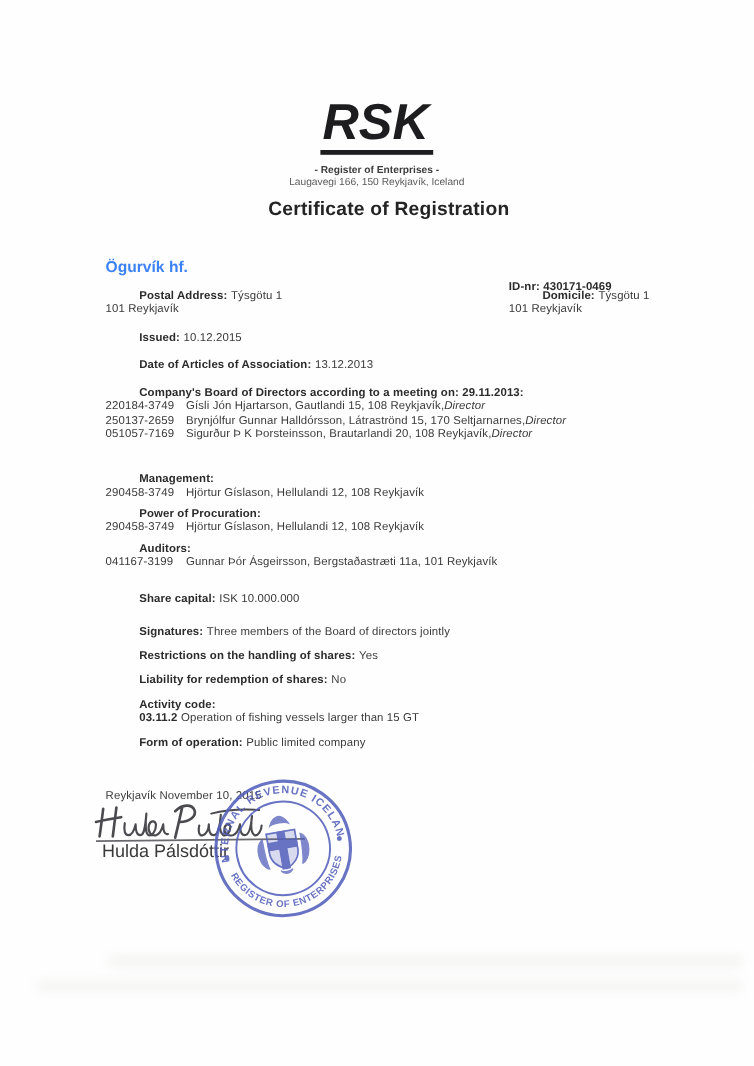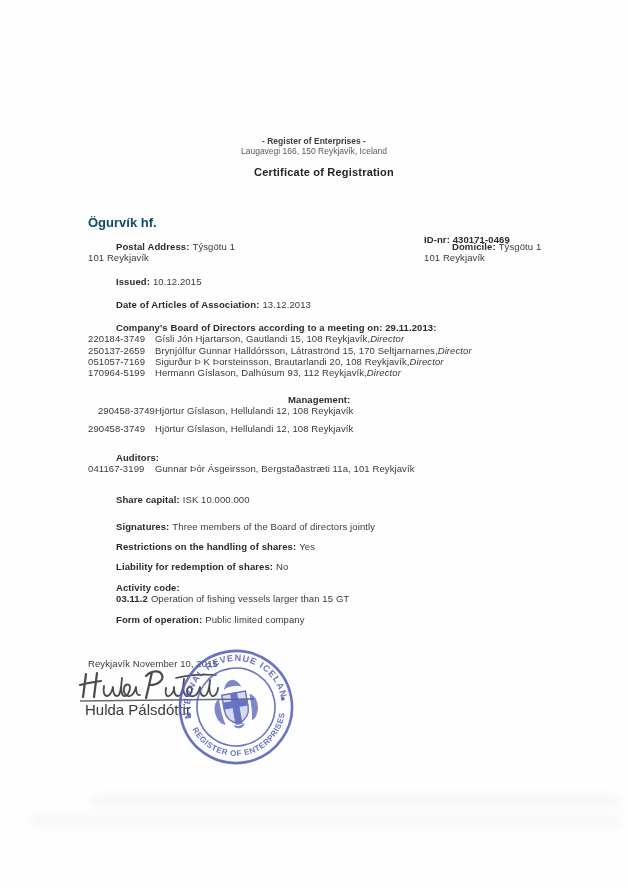--- a/index.html
+++ b/index.html
@@ -18,23 +18,23 @@
   .body-text{font-size:9.5px;line-height:11.3px;color:#3a3a3a;letter-spacing:0.1px;}
 
   
   .logo{
     font-size:42px;font-weight:bold;font-style:italic;
     color:#1d1d1f;letter-spacing:0px;line-height:44px;
     display:inline-block;border-bottom:4px solid #1d1d1f;padding:0 4px 1px 2px;
   }
   .org-line{font-size:8.5px;font-weight:bold;color:#3c3c3c;}
   .addr-line{font-size:8.5px;color:#5a5a5a;}
-  .doc-title{font-size:11px;font-weight:bold;color:#242424;letter-spacing:0.2px;padding-left:20px;}
-
-  .company-name{font-size:13px;font-weight:bold;color:#0c4a6e;}
+  .doc-title{font-size:16px;font-weight:bold;color:#242424;letter-spacing:0.2px;padding-left:20px;}
+
+  .company-name{font-size:13px;font-weight:bold;color:#3b82f6;}
 
   
   .row{white-space:nowrap;}
   .row .id{display:inline-block;width:67px;}
   .row i{font-style:italic;}
 
   
   .sig-script{stroke:#4a4a4f;fill:none;stroke-linecap:round;stroke-linejoin:round;}
   .printed-name{font-size:15px;color:#3a3a3a;}
 
@@ -54,20 +54,23 @@
   .wm3{color:#542c86;-webkit-text-stroke:1.1px #2c1452;}
 
   
   .ghost{background:rgba(140,135,125,0.07);filter:blur(4px);border-radius:6px;}
 </style>
 </head>
 <body>
 
 <div class="page">
 
+  <div class="abs center" style="top:80px;">
+    <span class="logo">RSK</span>
+  </div>
   <div class="abs center org-line" style="top:136px;">- Register of Enterprises -</div>
   <div class="abs center addr-line" style="top:146px;">Laugavegi 166, 150 Reykjavík, Iceland</div>
   <div class="abs center doc-title" style="top:166px;">Certificate of Registration</div>
 
   <div class="abs company-name" style="left:88px;top:215px;">Ögurvík hf.</div>
   <div class="abs body-text" style="left:424px;top:234px;font-weight:bold;color:#2b2b2b;">
     <span>ID-nr:</span>
     <span>430171-0469</span>
   </div>
 
@@ -97,33 +100,31 @@
     <div class="b">Company's Board of Directors according to a meeting on: 29.11.2013:</div>
     <div class="row">
       <span class="id">220184-3749</span><span>Gísli Jón Hjartarson, Gautlandi 15, 108 Reykjavík,</span><i>Director</i>
     </div>
     <div class="row">
       <span class="id">250137-2659</span><span>Brynjólfur Gunnar Halldórsson, Látraströnd 15, 170 Seltjarnarnes,</span><i>Director</i>
     </div>
     <div class="row">
       <span class="id">051057-7169</span><span>Sigurður Þ K Þorsteinsson, Brautarlandi 20, 108 Reykjavík,</span><i>Director</i>
     </div>
-    <div class="row">
-      <span class="id">170964-5199</span><span>Hermann Gíslason, Dalhúsum 93, 112 Reykjavík,</span><i>Director</i>
-    </div>
-  </div>
-
-  <div class="abs body-text" style="left:88px;top:394px;text-align:right;">
+  </div>
+
+  <div class="abs body-text" style="left:88px;top:394px;">
     <div class="b">Management:</div>
     <div class="row">
       <span class="id">290458-3749</span><span>Hjörtur Gíslason, Hellulandi 12, 108 Reykjavík</span>
     </div>
   </div>
 
   <div class="abs body-text" style="left:88px;top:423px;">
+    <div class="b">Power of Procuration:</div>
     <div class="row">
       <span class="id">290458-3749</span><span>Hjörtur Gíslason, Hellulandi 12, 108 Reykjavík</span>
     </div>
   </div>
 
   <div class="abs body-text" style="left:88px;top:452px;">
     <div class="b">Auditors:</div>
     <div class="row">
       <span class="id">041167-3199</span><span>Gunnar Þór Ásgeirsson, Bergstaðastræti 11a, 101 Reykjavík</span>
     </div>

